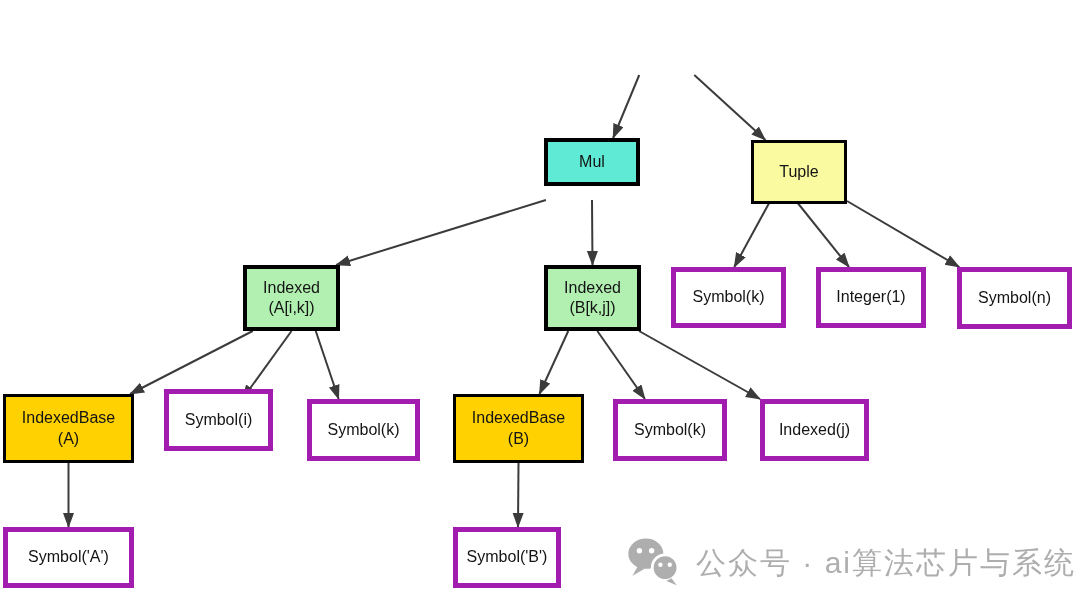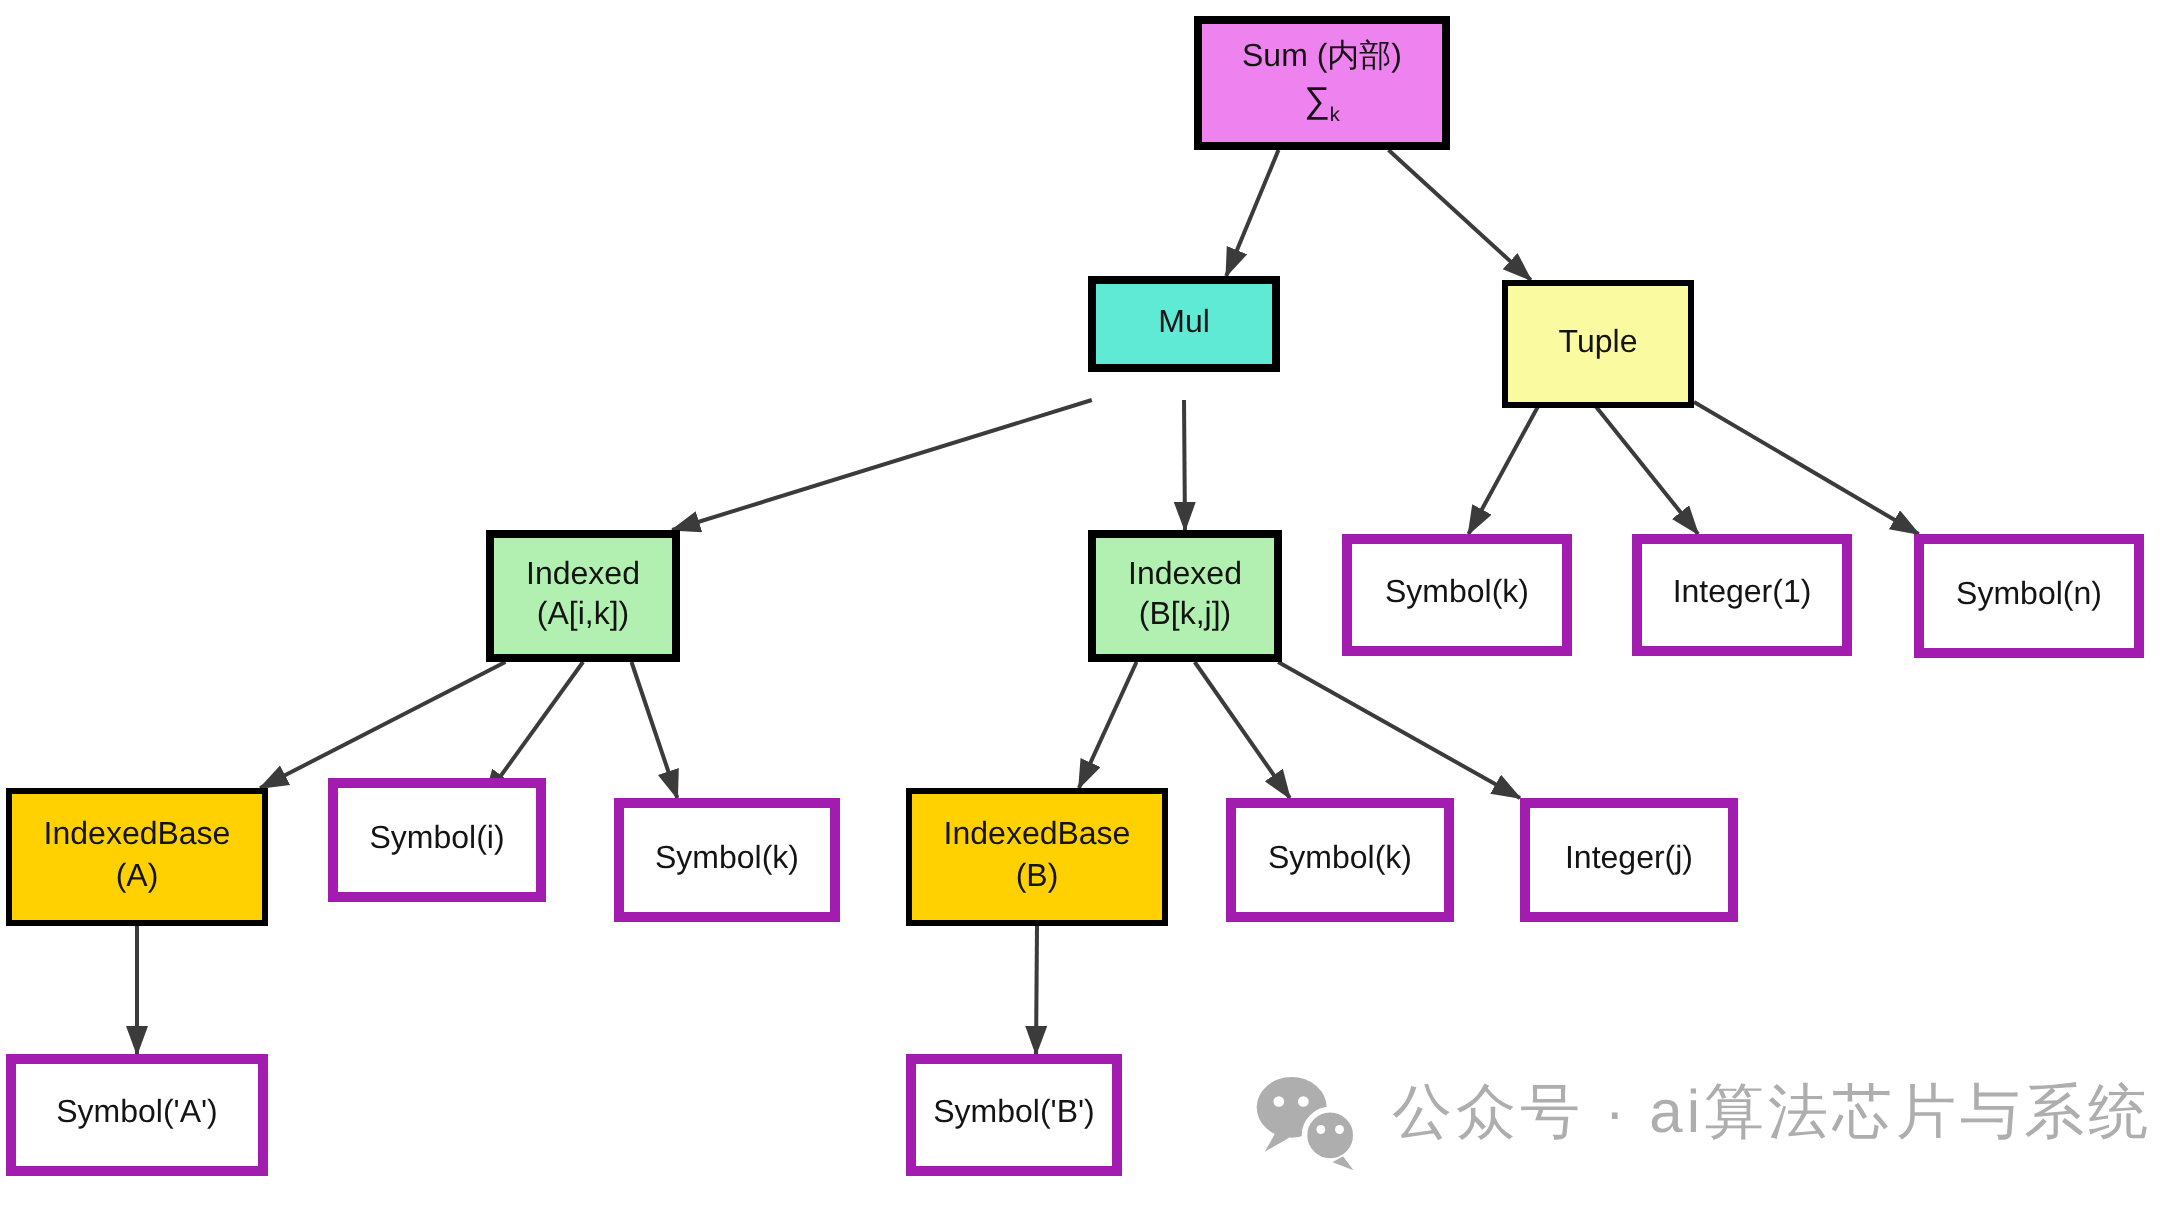--- a/index.html
+++ b/index.html
@@ -14,21 +14,21 @@
     display:flex;flex-direction:column;align-items:center;justify-content:center;
     text-align:center;color:#141414;font-size:16px;line-height:1.28;
   }
   .node.thick{border:4px solid #000;}
   .node.medium{border:3px solid #000;}
   .node.thin{border:5px solid #a21caf;text-align:center;}
   .nl{white-space:nowrap;}
   .formula{font-size:18px;line-height:1.05;margin-top:1px;}
   .formula sub{font-size:10px;}
   .watermark{
-    position:absolute;left:626px;top:536px;display:flex;align-items:flex-start;gap:14px;
+    position:absolute;left:626px;top:536px;display:flex;align-items:center;gap:14px;
     color:#aeaeae;
   }
   .watermark .wm-text{font-size:30px;letter-spacing:2px;white-space:nowrap;}
   .wechat-icon{width:56px;height:54px;flex:0 0 auto;}
 </style>
 </head>
 <body>
 
 <div class="canvas">
 
@@ -51,24 +51,20 @@
         <line x1="315.75" y1="331" x2="338.64" y2="399" stroke="#3b3b3b" stroke-width="2" marker-end="url(#arrow)"></line>
         <line x1="568.25" y1="331" x2="539.46" y2="394" stroke="#3b3b3b" stroke-width="2" marker-end="url(#arrow)"></line>
         <line x1="597.35" y1="331" x2="644.92" y2="399" stroke="#3b3b3b" stroke-width="2" marker-end="url(#arrow)"></line>
         <line x1="639.06" y1="331" x2="760" y2="399" stroke="#3b3b3b" stroke-width="2" marker-end="url(#arrow)"></line>
         <line x1="68.5" y1="463" x2="68.5" y2="527" stroke="#3b3b3b" stroke-width="2" marker-end="url(#arrow)"></line>
         <line x1="518.5" y1="463" x2="518" y2="527" stroke="#3b3b3b" stroke-width="2" marker-end="url(#arrow)"></line>
       </g>
   </svg>
 
   <div id="nodes">
-      <div class="node thick" style="left: 597px; top: 8px; width: 128px; height: 67px; background: rgb(238, 130, 238);">
-        <div class="nl">Sum (内部)</div>
-        <div class="nl formula"><span>∑</span><sub>k</sub></div>
-      </div>
       <div class="node thick" style="left: 544px; top: 138px; width: 96px; height: 48px; background: #5eead4; justify-content: center;">
         <div class="nl">Mul</div>
       </div>
       <div class="node medium" style="left: 751px; top: 140px; width: 96px; height: 64px; background: rgb(250, 250, 160);">
         <div class="nl">Tuple</div>
       </div>
       <div class="node thick" style="left: 243px; top: 265px; width: 97px; height: 66px; background: rgb(178, 240, 178);">
         <div class="nl">Indexed</div>
         <div class="nl">(A[i,k])</div>
       </div>
@@ -96,21 +92,21 @@
         <div class="nl">Symbol(k)</div>
       </div>
       <div class="node medium" style="left: 453px; top: 394px; width: 131px; height: 69px; background: rgb(255, 209, 0);">
         <div class="nl">IndexedBase</div>
         <div class="nl">(B)</div>
       </div>
       <div class="node thin" style="left: 613px; top: 399px; width: 114px; height: 62px; background: rgb(255, 255, 255);">
         <div class="nl">Symbol(k)</div>
       </div>
       <div class="node thin" style="left: 760px; top: 399px; width: 109px; height: 62px; background: rgb(255, 255, 255);">
-        <div class="nl">Integer(j)</div>
+        <div class="nl">Indexed(j)</div>
       </div>
       <div class="node thin" style="left: 3px; top: 527px; width: 131px; height: 61px; background: rgb(255, 255, 255);">
         <div class="nl">Symbol('A')</div>
       </div>
       <div class="node thin" style="left: 453px; top: 527px; width: 108px; height: 61px; background: rgb(255, 255, 255);">
         <div class="nl">Symbol('B')</div>
       </div>
     </div>
 
   <div class="watermark">

